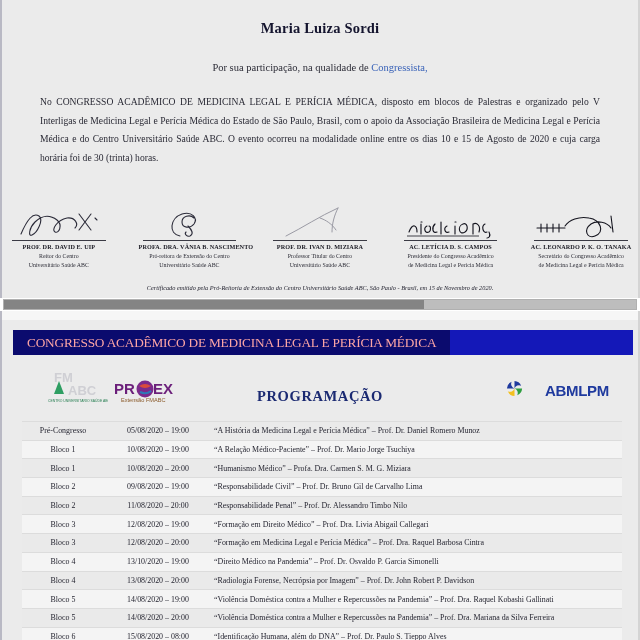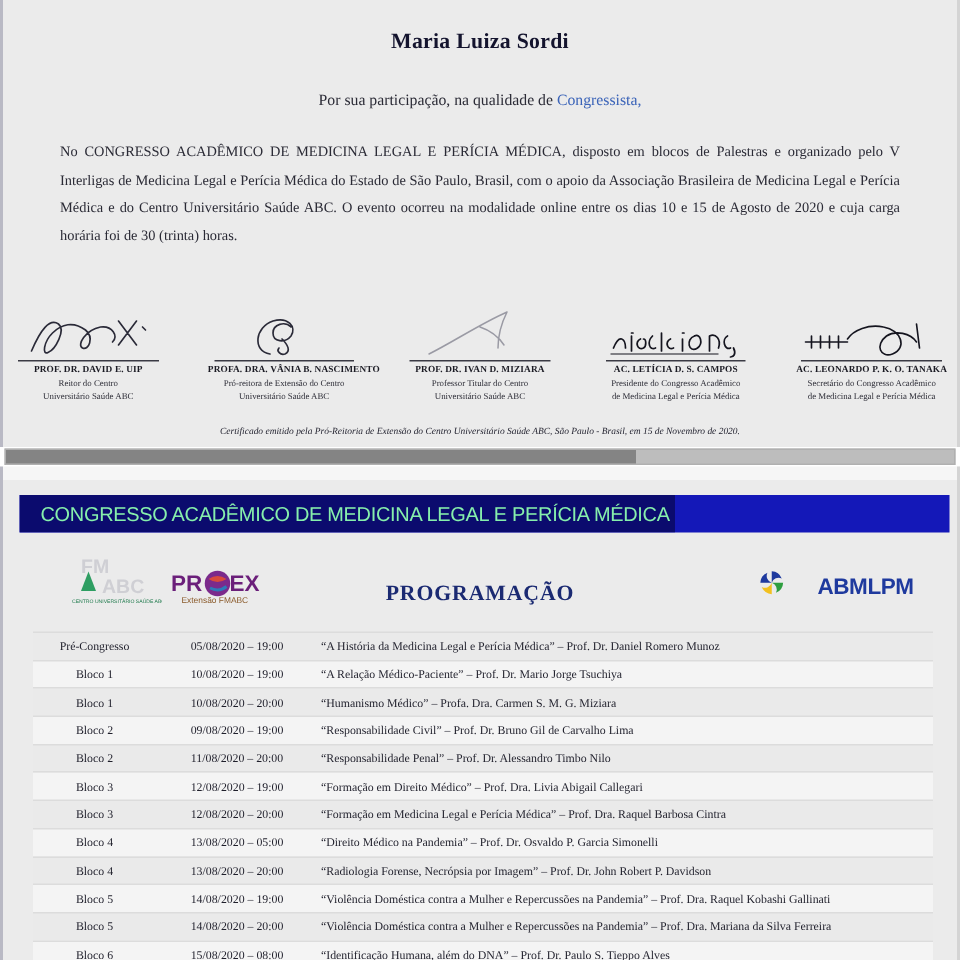--- a/index.html
+++ b/index.html
@@ -101,22 +101,22 @@
     display: flex; align-items: center;
     overflow: hidden;
   }
   .blue-bar-dark {
     position: absolute; top: 0; left: 0; width: 437px; height: 100%;
     background: #0b0b6e;
   }
   .blue-bar-title {
     position: relative; z-index: 2;
     padding-left: 14px;
-    color: #86efac; font-size: 13.3px; letter-spacing: -.2px;
-    font-family: Liberation Sans, sans-serif;
+    color: #fca5a5; font-size: 13.3px; letter-spacing: -.2px;
+    font-family: Liberation Serif, serif;
     white-space: nowrap;
   }
 
   
   .logo-fmabc {
     position: absolute; top: 368px; left: 46px;
     width: 62px; text-align: center;
   }
   .logo-proex { position: absolute; top: 378px; left: 113px; width: 80px; }
   .logo-abmlpm {
@@ -325,21 +325,21 @@
           <td class="c-when">12/08/2020 – 19:00</td>
           <td class="c-title">“Formação em Direito Médico” – Prof. Dra. Livia Abigail Callegari</td>
         </tr>
         <tr>
           <td class="c-bloco">Bloco 3</td>
           <td class="c-when">12/08/2020 – 20:00</td>
           <td class="c-title">“Formação em Medicina Legal e Perícia Médica” – Prof. Dra. Raquel Barbosa Cintra</td>
         </tr>
         <tr>
           <td class="c-bloco">Bloco 4</td>
-          <td class="c-when">13/08/2020 – 05:00</td>
+          <td class="c-when">13/10/2020 – 19:00</td>
           <td class="c-title">“Direito Médico na Pandemia” – Prof. Dr. Osvaldo P. Garcia Simonelli</td>
         </tr>
         <tr>
           <td class="c-bloco">Bloco 4</td>
           <td class="c-when">13/08/2020 – 20:00</td>
           <td class="c-title">“Radiologia Forense, Necrópsia por Imagem” – Prof. Dr. John Robert P. Davidson</td>
         </tr>
         <tr>
           <td class="c-bloco">Bloco 5</td>
           <td class="c-when">14/08/2020 – 19:00</td>

